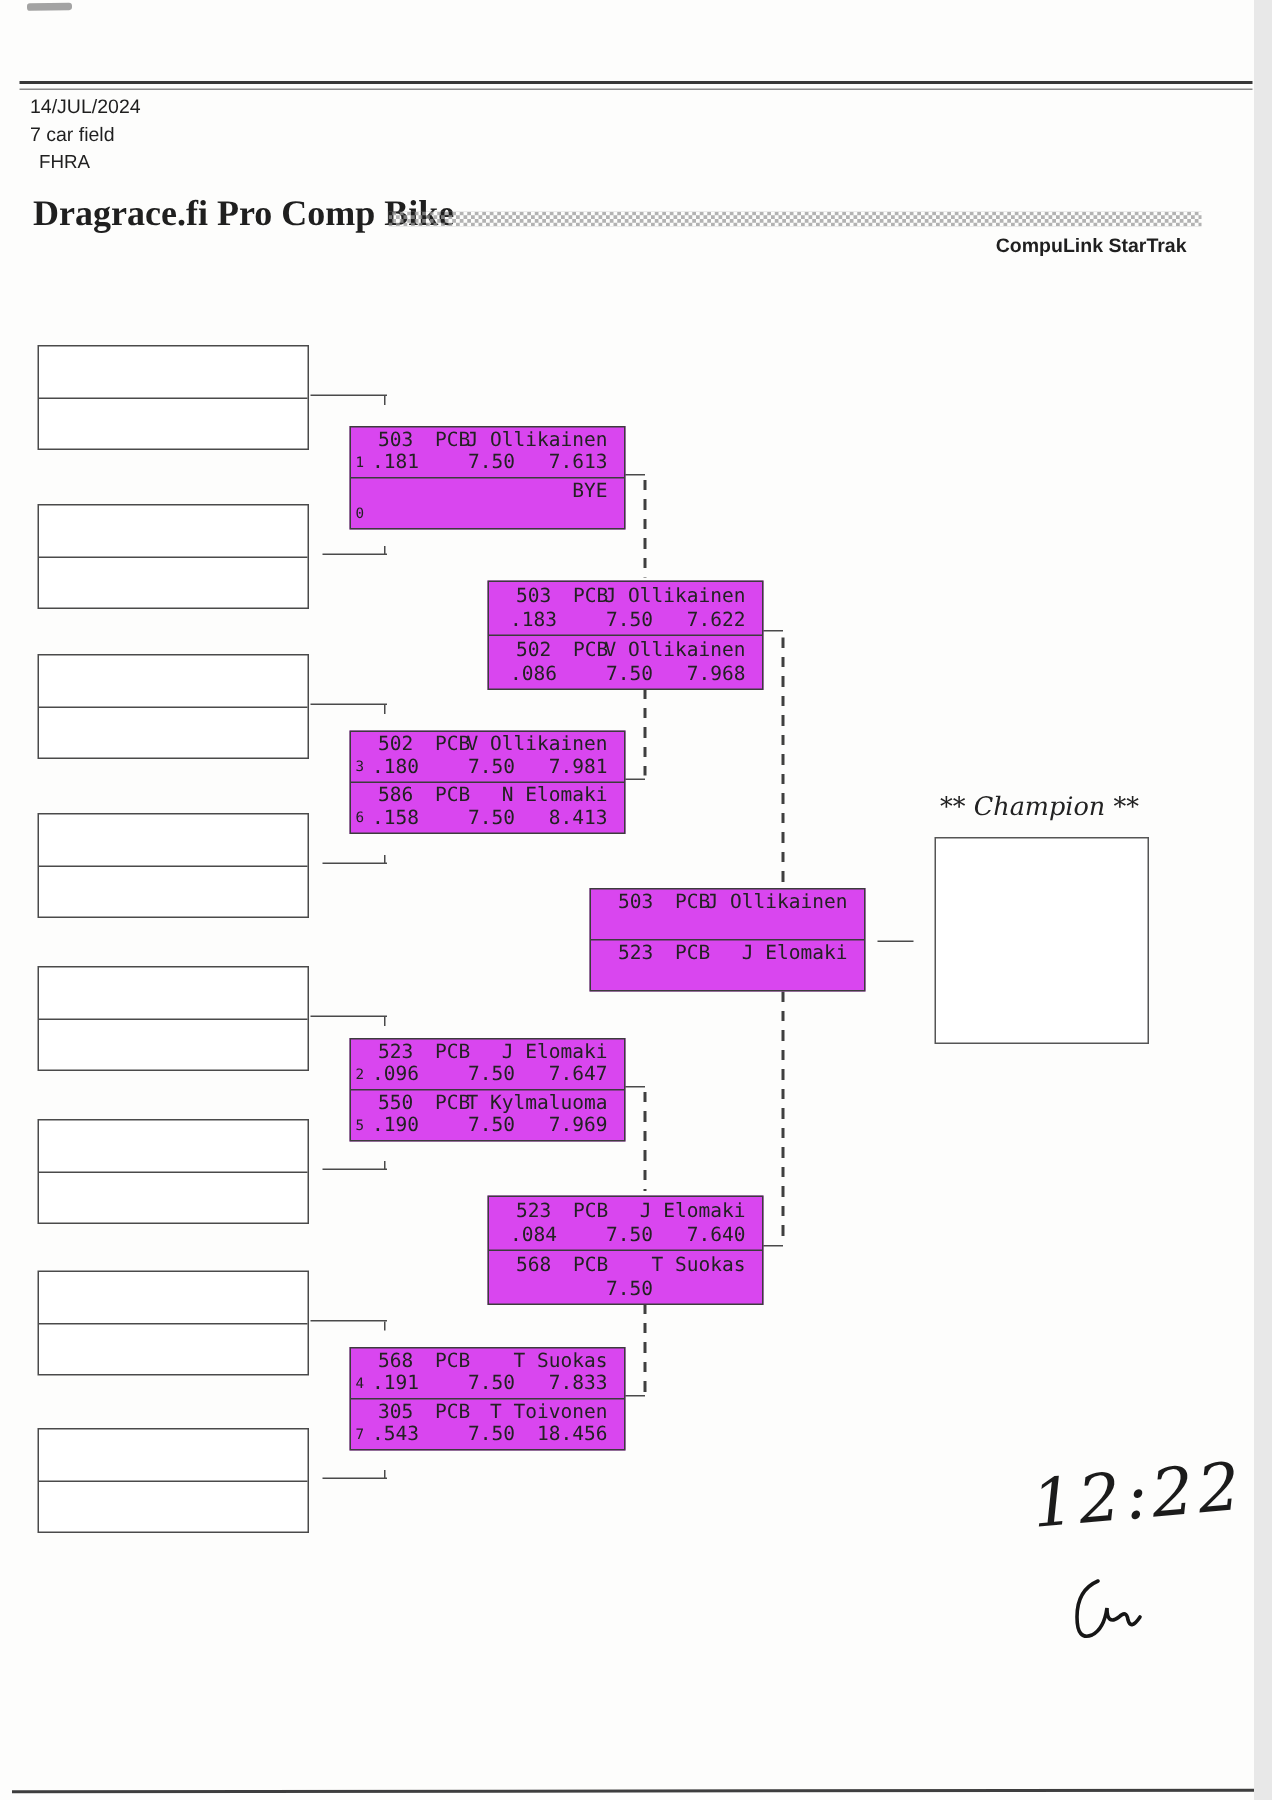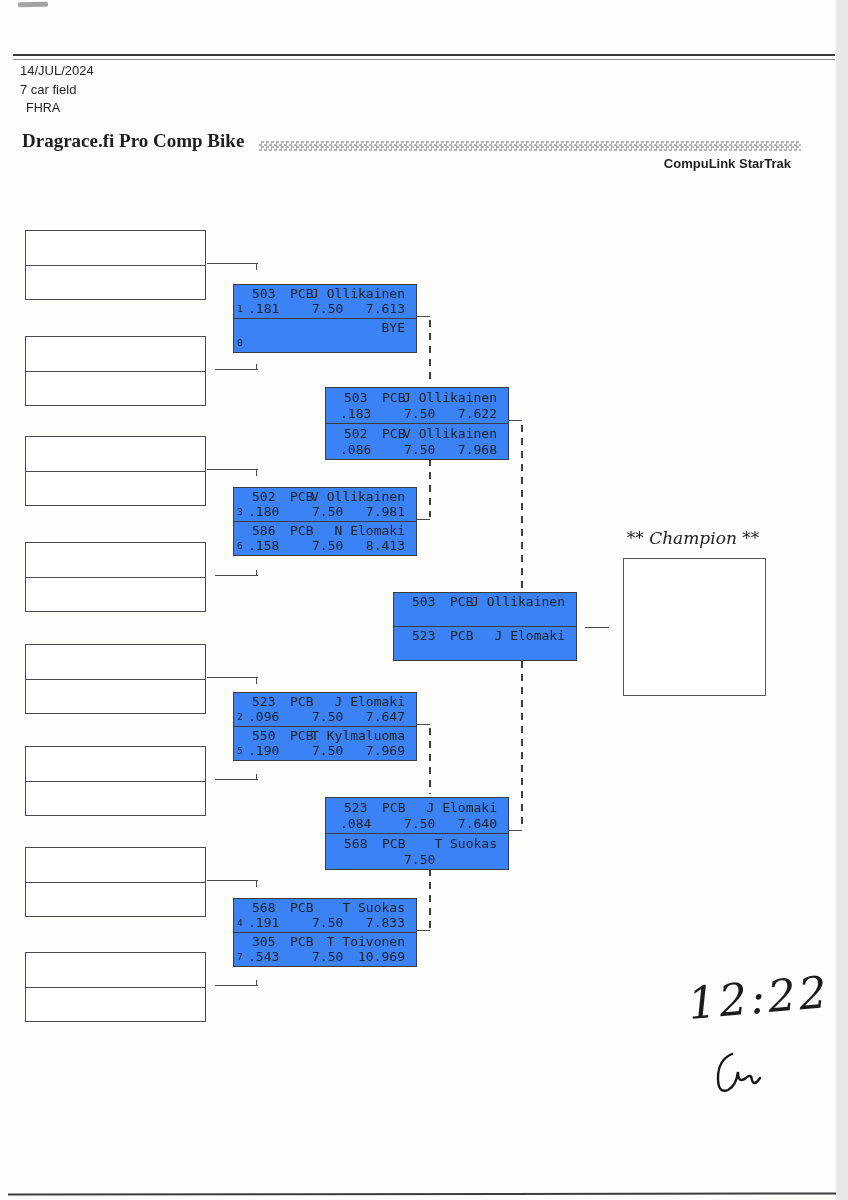--- a/index.html
+++ b/index.html
@@ -12,37 +12,37 @@
   .rule-top-a{position:absolute;left:13px;top:54px;width:822px;height:2px;background:#383838;}
   .rule-top-b{position:absolute;left:13px;top:59px;width:822px;height:1px;background:#8a8a8a;}
   .rule-bottom{position:absolute;left:8px;top:1193px;width:833px;height:2px;background:#3d3d3d;transform:rotate(-0.08deg);}
 
   
   .h-date{position:absolute;left:20px;top:63px;font-size:13px;}
   .h-field{position:absolute;left:20px;top:82px;font-size:13px;}
   .h-round{position:absolute;left:26px;top:101px;font-size:12.5px;}
   .h-event{position:absolute;left:0;top:75px;width:848px;padding-left:28px;box-sizing:border-box;
            text-align:center;font-family:"Liberation Serif",serif;font-weight:bold;font-size:21px;letter-spacing:.5px;}
-  .h-class{position:absolute;left:22px;top:130px;font-family:"Liberation Serif",serif;font-weight:bold;font-size:19px;}
+  .h-class{position:absolute;left:22px;top:130px;font-family:"Liberation Serif",serif;font-weight:bold;font-size:24px;}
   .h-divider{position:absolute;left:259px;top:141px;width:542px;height:10px;opacity:.75;
              background-image:conic-gradient(#9a9a9a 25%,transparent 0 50%,#9a9a9a 0 75%,transparent 0);
              background-size:5px 5px;}
   .h-brand{position:absolute;right:45px;top:156px;font-size:13px;font-weight:bold;}
 
   
   .slot{position:absolute;left:25px;width:179px;height:68px;border:1.6px solid #4a4a4a;background:#fff;}
   .slot-mid{position:absolute;left:0;right:0;top:50%;height:0;border-top:1.3px solid #4a4a4a;}
 
   
   .hline{position:absolute;height:0;border-top:1.5px solid #4a4a4a;}
   .vtick{position:absolute;width:0;height:6px;border-left:1.5px solid #4a4a4a;}
   .vdash{position:absolute;width:1.6px;background:repeating-linear-gradient(to bottom,#3f3f3f 0 7px,transparent 7px 13px);}
 
   
-  .match{position:absolute;width:182px;border:1.6px solid #3c3c3c;background:#3b82f6;}
+  .match{position:absolute;width:182px;border:1.6px solid #3c3c3c;background:#d946ef;}
   .match .cell{position:relative;height:33px;}
   .match .cell + .cell{border-top:1.5px solid #3c3c3c;}
   .match.sf .cell{height:35px;}
   .c{position:absolute;font-family:"DejaVu Sans Mono",monospace;font-size:13px;color:#222;white-space:pre;}
   .l1{top:1px;} .l2{top:16px;}
   .sf .l1{top:2px;} .sf .l2{top:18px;}
   .num{left:18px;} .cls{left:56px;} .name{right:11px;}
   .rt{left:14px;} .dial{left:78px;} .et{right:11px;}
   .pos{left:3px;font-size:9.5px;}
   .pos.l2{top:18px;}
@@ -205,21 +205,21 @@
       <span class="c l2 dial">7.50</span>
       <span class="c l2 et">7.833</span>
     </div>
     <div class="cell">
       <span class="c l1 num">305</span>
       <span class="c l1 cls">PCB</span>
       <span class="c l1 name">T Toivonen</span>
       <span class="c l2 pos">7</span>
       <span class="c l2 rt">.543</span>
       <span class="c l2 dial">7.50</span>
-      <span class="c l2 et">10.969</span>
+      <span class="c l2 et">18.456</span>
     </div>
   </div>
 
   <div class="match sf" style="left:325px;top:387px">
     <div class="cell">
       <span class="c l1 num">503</span>
       <span class="c l1 cls">PCB</span>
       <span class="c l1 name">J Ollikainen</span>
       <span class="c l2 rt">.183</span>
       <span class="c l2 dial">7.50</span>

